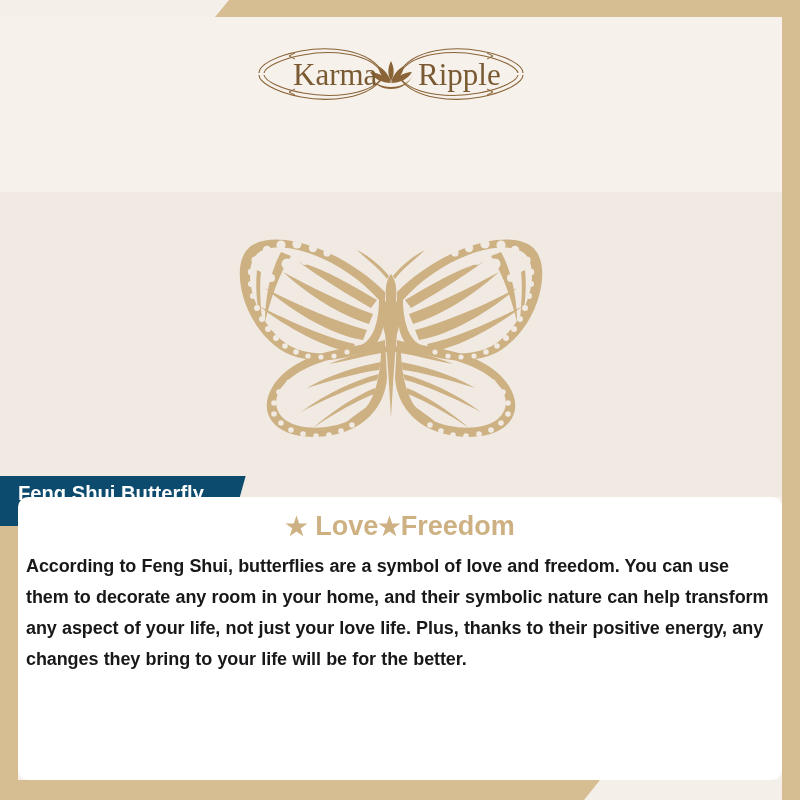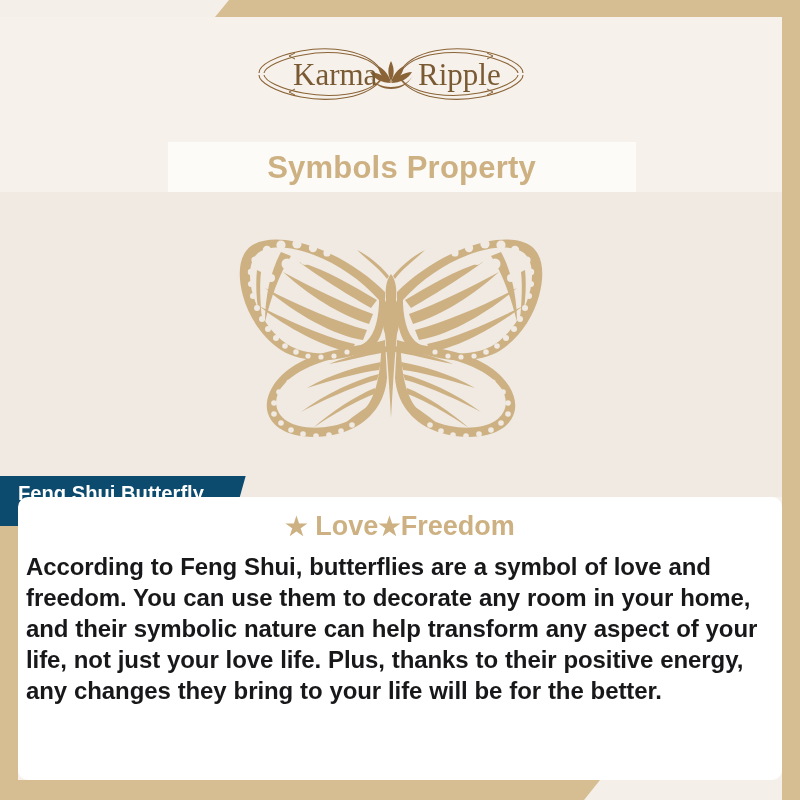--- a/index.html
+++ b/index.html
@@ -165,21 +165,21 @@
     color: #cdb183;
     letter-spacing: 0px;
     white-space: nowrap;
   }
   .subhead .star { font-size: 25px; }
 
   .body-copy {
     margin: 9px 8px 0 8px;
     font-family: "Liberation Sans", sans-serif;
     font-weight: bold;
-    font-size: 24px;
+    font-size: 18px;
     line-height: 31px;
     color: #18181a;
     text-align: left;
     letter-spacing: -0.1px;
     word-spacing: 0.4px;
   }
 </style>
 </head>
 <body>
 
@@ -217,23 +217,20 @@
         <path d="M160 43 C 167 41, 172 35, 173 27 C 167 30, 162 36, 160 43 Z"></path>
         <path d="M160 44 C 151 44, 143 40, 139 33 C 147 33, 155 38, 160 44 Z"></path>
         <path d="M160 44 C 169 44, 177 40, 181 33 C 173 33, 165 38, 160 44 Z"></path>
         <path d="M138 36 C 142 44, 150 48, 160 48 C 170 48, 178 44, 182 36 C 177 46, 169 50, 160 50 C 151 50, 143 46, 138 36 Z"></path>
       </g>
       <text x="62" y="46" font-family="'Liberation Serif', serif" font-size="31" fill="#7a5a33">Karma</text>
       <text x="187" y="46" font-family="'Liberation Serif', serif" font-size="31" fill="#7a5a33">Ripple</text>
     </svg>
   </div>
 
-  <div class="title-banner">
-    <span class="title-text">Symbols Property</span>
-  </div>
 
   <div class="hero">
     <div class="butterfly-holder">
       <svg width="340" height="225" viewBox="0 0 340 225">
         <g fill="#cdb183">
 
           <path d="M170 52 C 175 58, 176 68, 175 78 C 179 86, 180 100, 176 112 C 174 130, 172 160, 170 196
                    C 168 160, 166 130, 164 112 C 160 100, 161 86, 165 78 C 164 68, 165 58, 170 52 Z"></path>
 
           <path d="M168 54 C 160 44, 148 34, 136 28 C 146 38, 158 46, 166 57 Z"></path>

